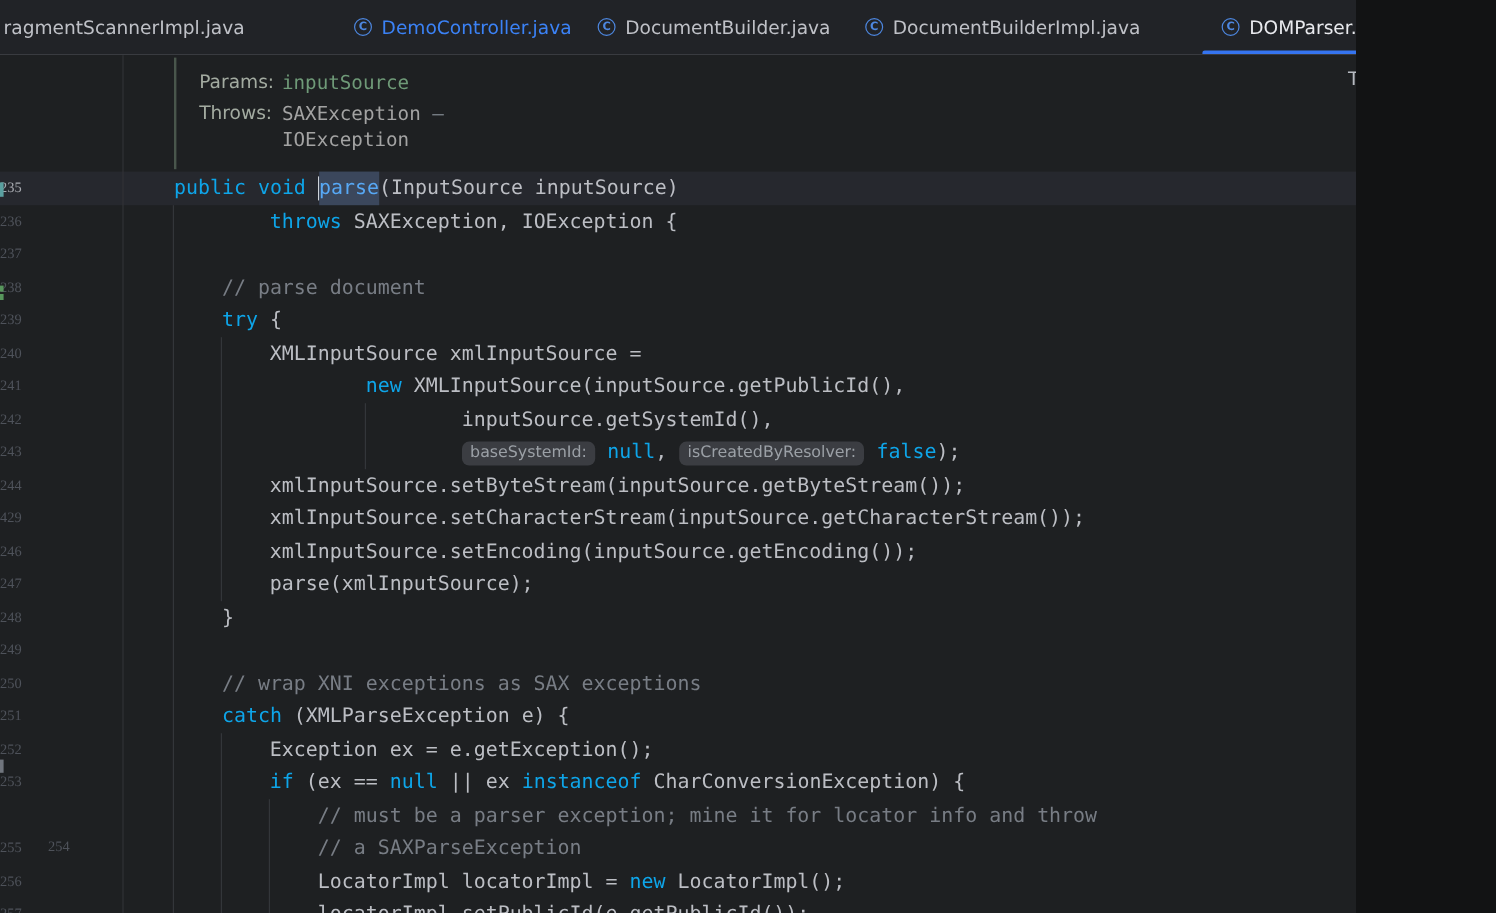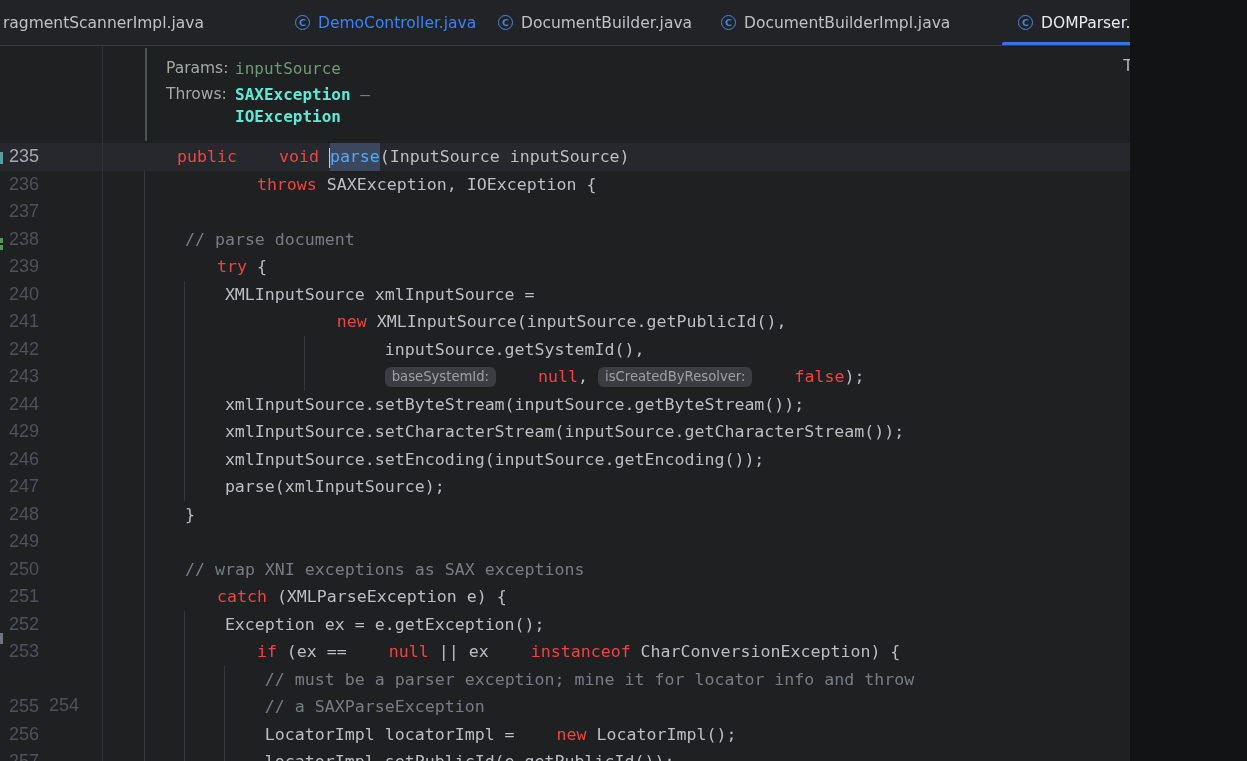--- a/index.html
+++ b/index.html
@@ -47,39 +47,39 @@
   .ig-doc { left:145px; top:2px; height:93px; background:#49564c; width:1.5px; }
   .ig-1 { left:144px; top:124.5px; height:590.5px; }
   .ig-2 { left:184px; top:234.5px; height:220px; }
   .ig-3 { left:184px; top:564.5px; height:150.5px; }
   .ig-4 { left:224px; top:619.5px; height:95.5px; }
   .ig-5 { left:304px; top:289.5px; height:55px; }
   
   .doc-label { position:absolute; left:166px; font-size:15.5px; color:#a3aba1; }
   .doc-mono  { position:absolute; left:235px; font-family:"DejaVu Sans Mono", monospace; font-size:16px; }
   .doc-param { color:#6f9a78; }
-  .doc-link  { color:#5eead4;font-weight:bold; }
+  .doc-link  { color:#a3a3a3; }
   .doc-dash  { color:#7a8087; }
   .doc-r1 { top:13px; } .doc-r2 { top:39px; } .doc-r3 { top:61px; }
   .reader-mode { position:absolute; top:11px; right:21px; font-size:15.5px; color:#b6bac1; }
   .reader-divider { position:absolute; top:5px; right:3px; width:1px; height:32px; background:#3a3c40; }
   
   .gutter-num {
-    position:absolute; left:0; width:48px; height:27.5px; text-align:center;
-    line-height:27.5px; font-family:Liberation Sans, sans-serif;
-    font-size:18px; color:#4e525a;
+    position:absolute; left:0; width:48px; height:27.5px; text-align:left;
+    line-height:27.5px; font-family:Liberation Serif, serif;
+    font-size:12px; color:#4e525a;
   }
   .gutter-num.current { color:#a6a9af; }
   .code-line {
     position:absolute; left:105px; height:27.5px; line-height:27.5px;
     white-space:pre; font-family:"DejaVu Sans Mono", monospace;
     font-size:16.6px; color:#bcbec4;
   }
   .tk-def {}
-  .tk-kw  { color:#ef4444;margin-left:32px; }
+  .tk-kw  { color:#0ea5e9; }
   .tk-com { color:#787d85; }
   .tk-sel { display:inline-block; background:#3b475c; color:#57a8f5; }
   .caret  { display:inline-block; width:0; height:20px; border-left:1.6px solid #ced3da; vertical-align:middle; }
   .inlay {
     display:inline-block; font-family:"DejaVu Sans", sans-serif; font-size:13.2px;
     color:#9ba0a6; background:#3b3d42; border-radius:6px; padding:0 7px;
     line-height:20px; vertical-align:1px;
   }
   
   .edge { position:absolute; left:0; width:3px; }

